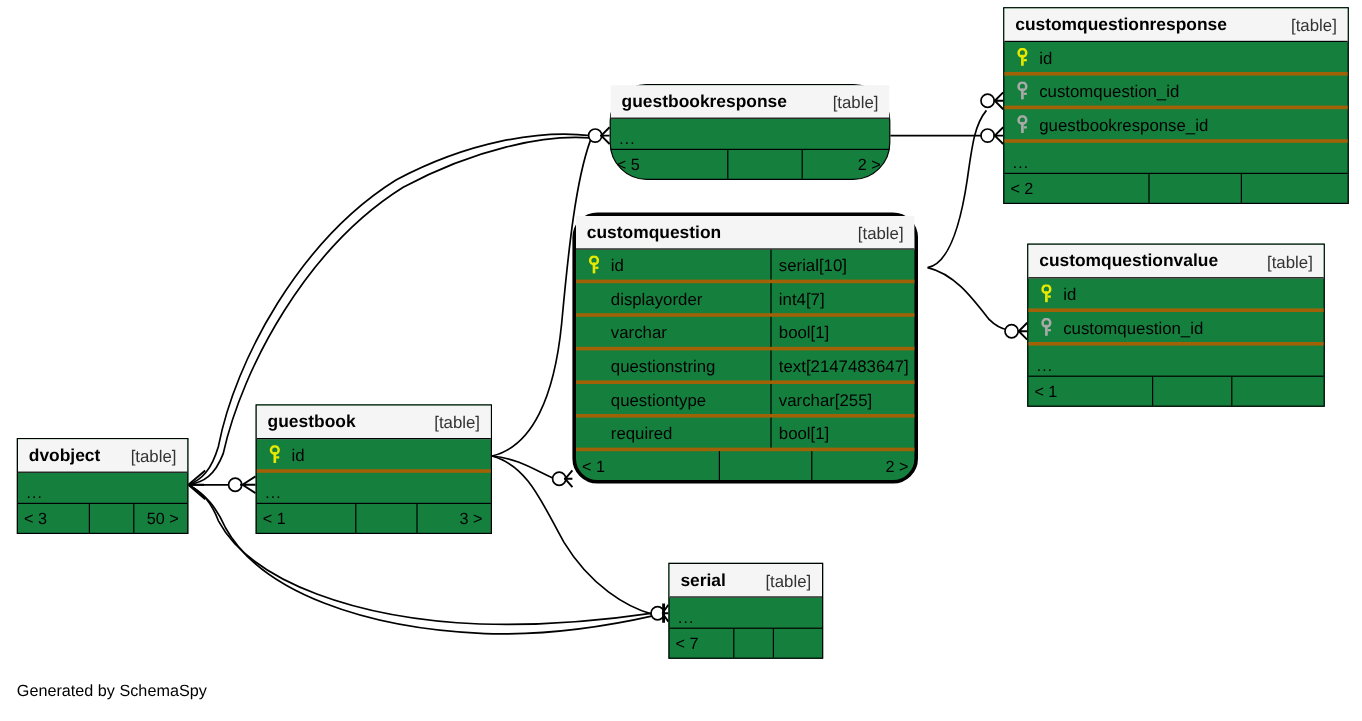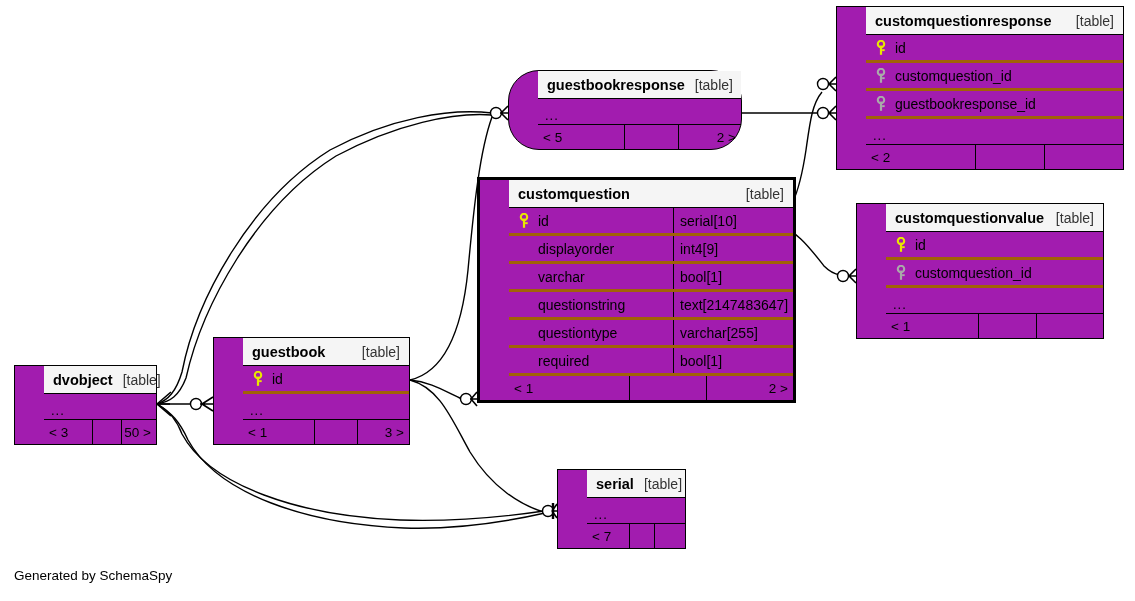--- a/index.html
+++ b/index.html
@@ -23,25 +23,24 @@
   #edges {
     position: absolute;
     left: 0; top: 0;
     width: 1135px;
     height: 601px;
     pointer-events: none;
     z-index: 1;
   }
   .table-box {
     position: absolute;
-    background: #a21caf;
+    background: #15803d;
     border: 1px solid #000000;
     box-sizing: border-box;
     z-index: 2;
-    padding-left: 29px;
   }
   .table-box.focus {
     border: 3px solid #000000;
   }
   .tbl-header {
     display: flex;
     align-items: center;
     justify-content: space-between;
     background: #f5f5f5;
     border-bottom: 1px solid #000000;
@@ -260,42 +259,42 @@
         </div>
         <div class="ellipsis-row">
           <span>...</span>
         </div>
         <div class="footer-row">
           <span class="footer-cell left" style="width:97px;">&lt; 5</span>
           <span class="footer-cell mid" style="width:63px;"></span>
           <span class="footer-cell right" style="width:70px;">2 &gt;</span>
         </div>
       </div>
-      <div class="table-box focus" style="left: 477px; top: 177px; width: 319px;">
+      <div class="table-box focus" style="left: 477px; top: 177px; width: 288px; border-radius: 21px;">
         <div class="tbl-header">
           <span class="tbl-name">customquestion</span>
           <span class="tbl-tag">[table]</span>
         </div>
         <div class="tbl-row">
           <span class="col-name">
             <span class="keyicon"><svg viewBox="0 0 16 16" width="16" height="16">
                 <circle cx="8" cy="4" r="3.2" fill="none" stroke="#e8e800" stroke-width="2.1"></circle>
                 <rect x="6.9" y="5.6" width="2.2" height="9.2" fill="#e8e800"></rect>
                 <rect x="9.1" y="9.2" width="2.6" height="1.9" fill="#e8e800"></rect>
               </svg></span>
             <span>id</span>
           </span>
           <span class="col-type" style="width:120px;">serial[10]</span>
         </div>
         <div class="tbl-row">
           <span class="col-name">
             <span class="keyicon blank"></span>
             <span>displayorder</span>
           </span>
-          <span class="col-type" style="width:120px;">int4[9]</span>
+          <span class="col-type" style="width:120px;">int4[7]</span>
         </div>
         <div class="tbl-row">
           <span class="col-name">
             <span class="keyicon blank"></span>
             <span>varchar</span>
           </span>
           <span class="col-type" style="width:120px;">bool[1]</span>
         </div>
         <div class="tbl-row">
           <span class="col-name">

